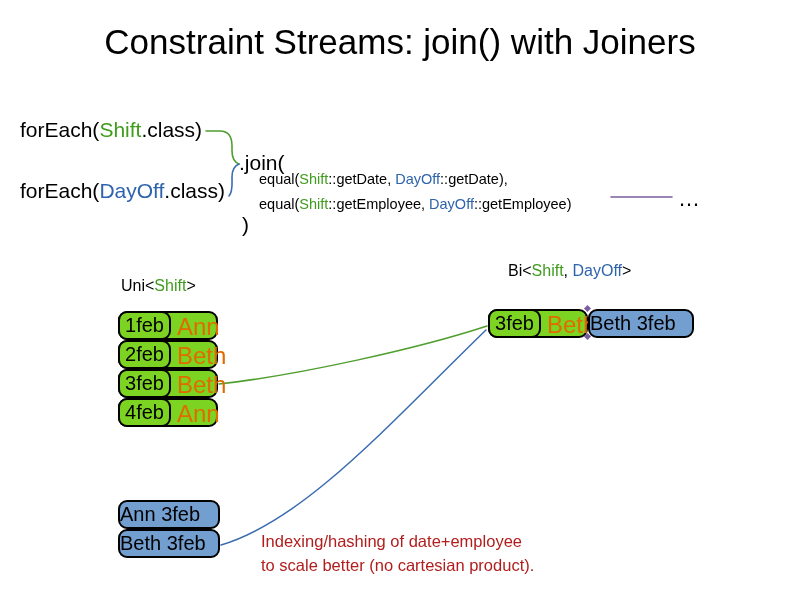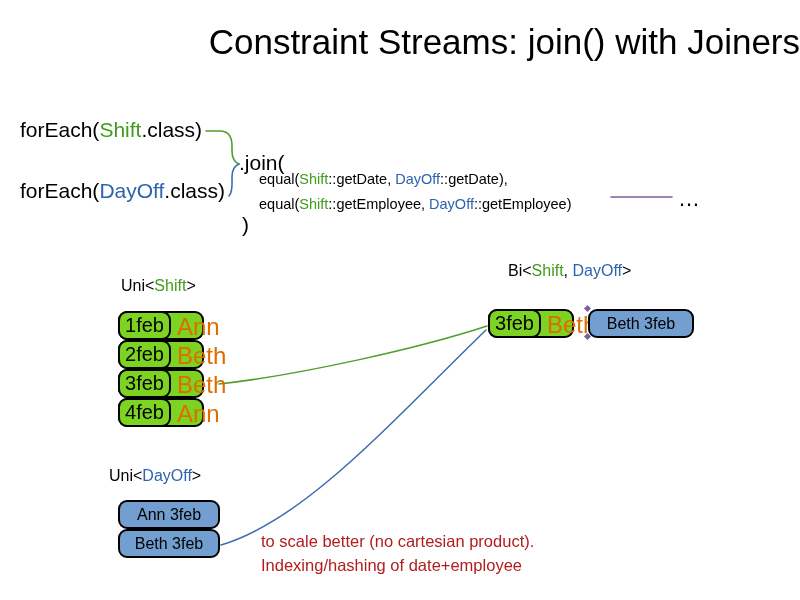--- a/index.html
+++ b/index.html
@@ -1,34 +1,34 @@
 <!DOCTYPE html>
 <html style="--green-text: #3f9c1c; --blue-text: #2e63ad; --cell-green: #7dd321; --cell-blue: #729fcf; --orange-text: #e06c00; --red-text: #b21d1d; --purple-line: #7b5ea0; --green-line: #4f9e2e; --blue-line: #3a6cb0;"><head>
 <meta charset="utf-8">
 <style>
   html,body{margin:0;padding:0;background:#fff}
   .stage{position:relative;width:800px;height:600px;background:#ffffff;overflow:hidden;
          font-family:"Liberation Sans","DejaVu Sans",sans-serif;color:#000}
   .abs{position:absolute}
-  .title{top:22px;left:0;width:100%;text-align:right;font-size:35px;white-space:nowrap}
+  .title{top:22px;left:0;width:100%;text-align:center;font-size:35px;white-space:nowrap}
   .subtitle{top:68px;left:0;width:100%;text-align:center;font-size:14.5px}
   .code-lg{font-size:21px;white-space:nowrap}
   .code-sm{font-size:14.5px;white-space:nowrap}
   .ellipsis{font-size:22px}
   .t-green{color:var(--green-text)}
   .t-blue{color:var(--blue-text)}
   .tbl-label{font-size:16px;white-space:nowrap}
-  .g-row{left:118px;width:86px;height:29px;background:var(--cell-green);
+  .g-row{left:118px;width:100px;height:29px;background:var(--cell-green);
          border:2px solid #000;border-radius:9px;box-sizing:border-box}
   .g-date{position:absolute;left:-2px;top:-2px;width:53px;height:29px;border:2px solid #000;
           border-radius:9px;background:var(--cell-green);box-sizing:border-box;
           text-align:center;font-size:20px;line-height:25px}
   .g-name{position:absolute;left:57px;top:1px;font-size:24px;line-height:25px;color:var(--orange-text)}
   .b-row{height:29px;background:var(--cell-blue);border:2px solid #000;border-radius:9px;
-         box-sizing:border-box;text-align:center;font-size:16px;line-height:25px}
+         box-sizing:border-box;text-align:left;font-size:20px;line-height:25px}
   .note{font-size:16.5px;line-height:23.5px;color:var(--red-text);white-space:nowrap}
   .diamond{width:5px;height:5px;background:var(--purple-line);transform:rotate(45deg)}
   svg.overlay{position:absolute;left:0;top:0;pointer-events:none}
 </style>
 </head>
 <body>
 
 <div class="stage">
 
   <svg class="overlay" width="800" height="600" viewBox="0 0 800 600">
@@ -78,23 +78,22 @@
 
   <div class="abs g-row" style="left:488px;top:309px">
     <span class="g-date">3feb</span>
     <span class="g-name">Beth</span>
   </div>
   <div class="abs b-row" style="left:588px;top:309px;width:106px">Beth 3feb</div>
 
   <div class="abs diamond" style="left:585px;top:306px"></div>
   <div class="abs diamond" style="left:585px;top:334px"></div>
 
-  <div class="abs tbl-label" style="left:109px;top:467px"><span>Uni&lt;</span><span class="t-blue">DayOff</span><span>&gt;</span></div>
 
   <div class="abs b-row" style="left:118px;top:500px;width:102px">Ann 3feb</div>
   <div class="abs b-row" style="left:118px;top:529px;width:102px">Beth 3feb</div>
 
   <div class="abs note" style="left:261px;top:530px">
+    <div>Indexing/hashing of date+employee</div>
     <div>to scale better (no cartesian product).</div>
-    <div>Indexing/hashing of date+employee</div>
   </div>
 
 </div>
 
 </body></html>

